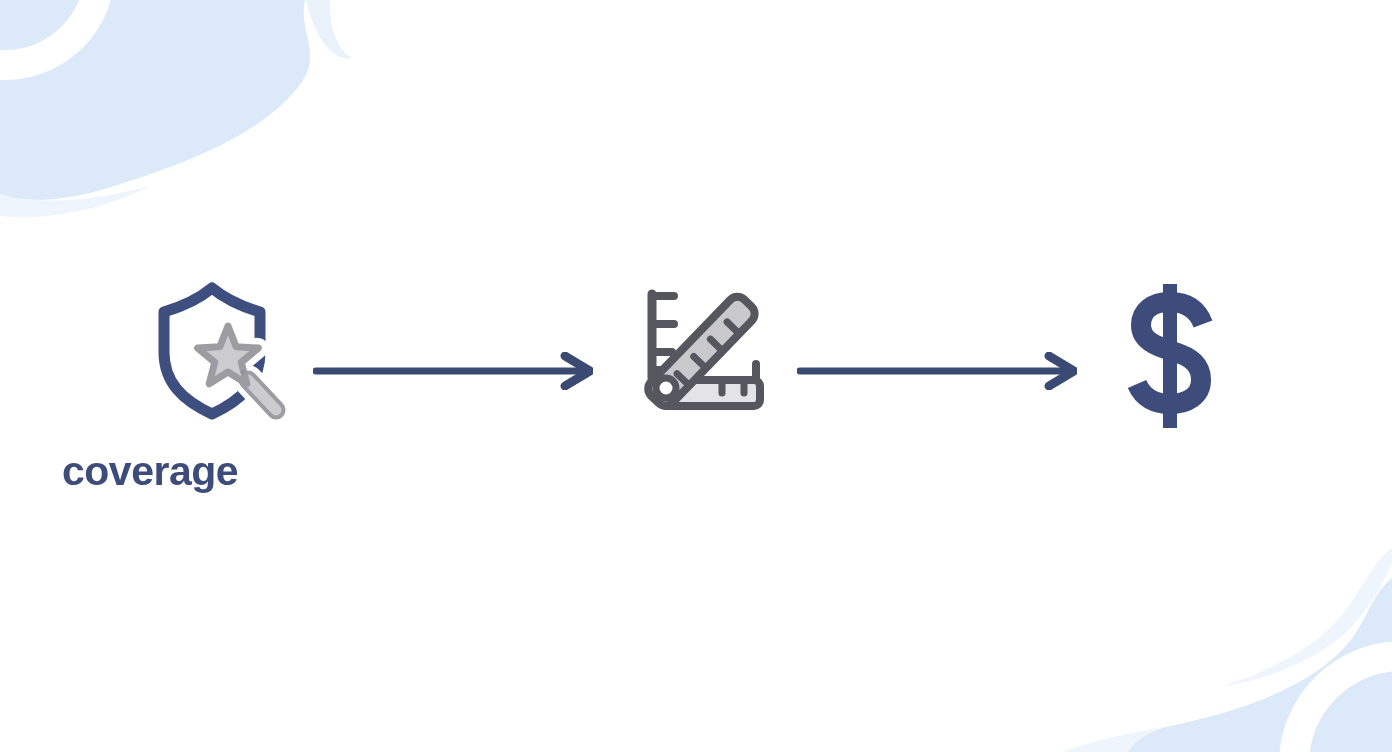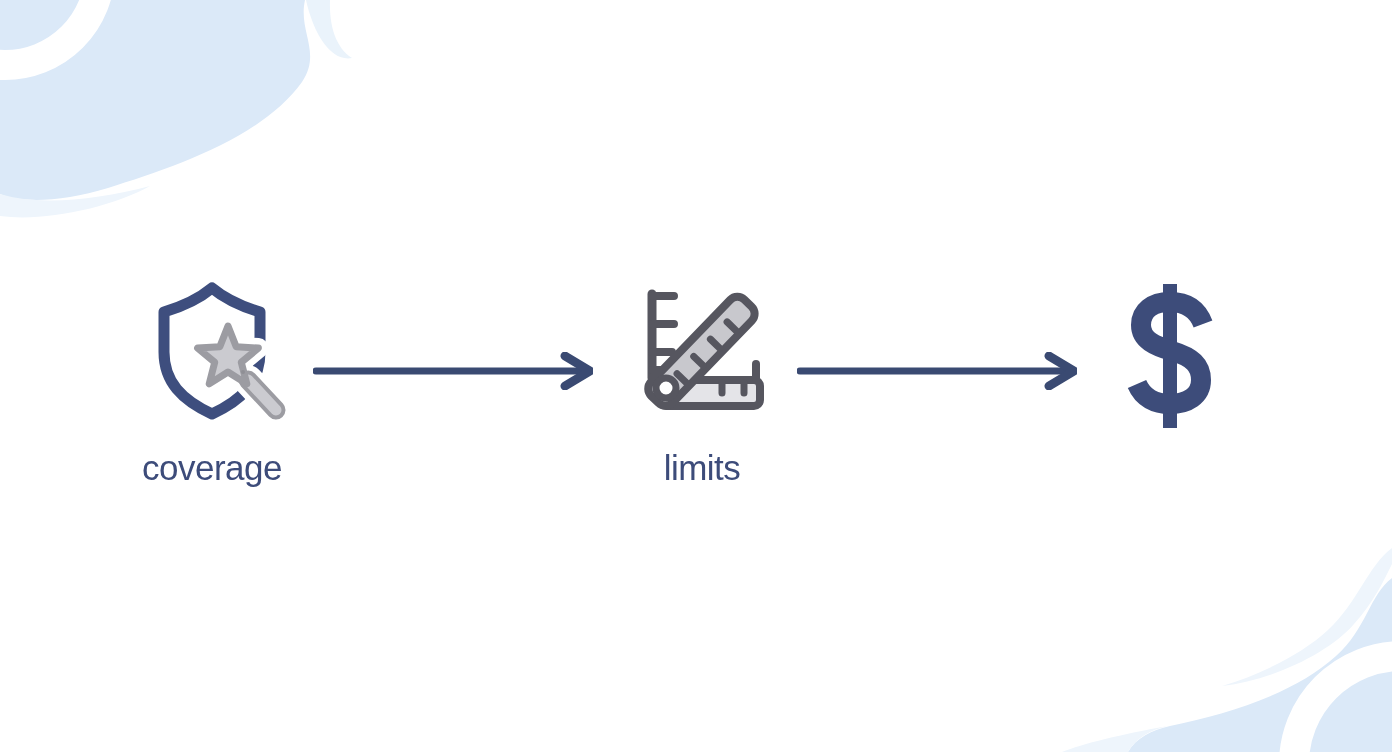--- a/index.html
+++ b/index.html
@@ -11,23 +11,23 @@
     font-family:"Liberation Sans", sans-serif;
   }
   .wave{position:absolute;pointer-events:none;}
   .wave.tl{left:0;top:0;}
   .wave.br{right:0;bottom:0;}
   .icon{position:absolute;}
   .node-label{
     position:absolute;
     top:448px;
     width:300px;
-    text-align:center;
-    font-size:35px;
-    font-weight:normal;
+    text-align:left;
+    font-size:41px;
+    font-weight:bold;
     letter-spacing:-0.5px;
     color:#3d4c7a;
   }
   .arrow{position:absolute;top:352px;}
 </style>
 </head>
 <body>
 
 <div class="stage">
 
@@ -87,15 +87,14 @@
     <line x1="3" y1="19" x2="266" y2="19" stroke="#3a4a72" stroke-width="7" stroke-linecap="round"></line>
     <polyline points="252,4 277,19 252,34" fill="none" stroke="#3a4a72" stroke-width="9" stroke-linecap="round" stroke-linejoin="round"></polyline>
   </svg>
 
   <svg class="icon" style="left:1115px;top:276px" width="110" height="160" viewBox="0 0 110 160" aria-hidden="true">
     <rect x="48" y="8" width="14" height="144" fill="#3d4c7a"></rect>
     <path d="M88,48 C82,32 70,26 55,26 C37,26 26,35 26,49 C26,64 40,70 57,75 C77,81 86,89 86,104 C86,120 72,128 55,128 C40,128 28,122 22,108" fill="none" stroke="#3d4c7a" stroke-width="20"></path>
   </svg>
 
   <div class="node-label" style="left:62px">coverage</div>
-  <div class="node-label" style="left:552px">limits</div>
 
 </div>
 
 </body></html>

